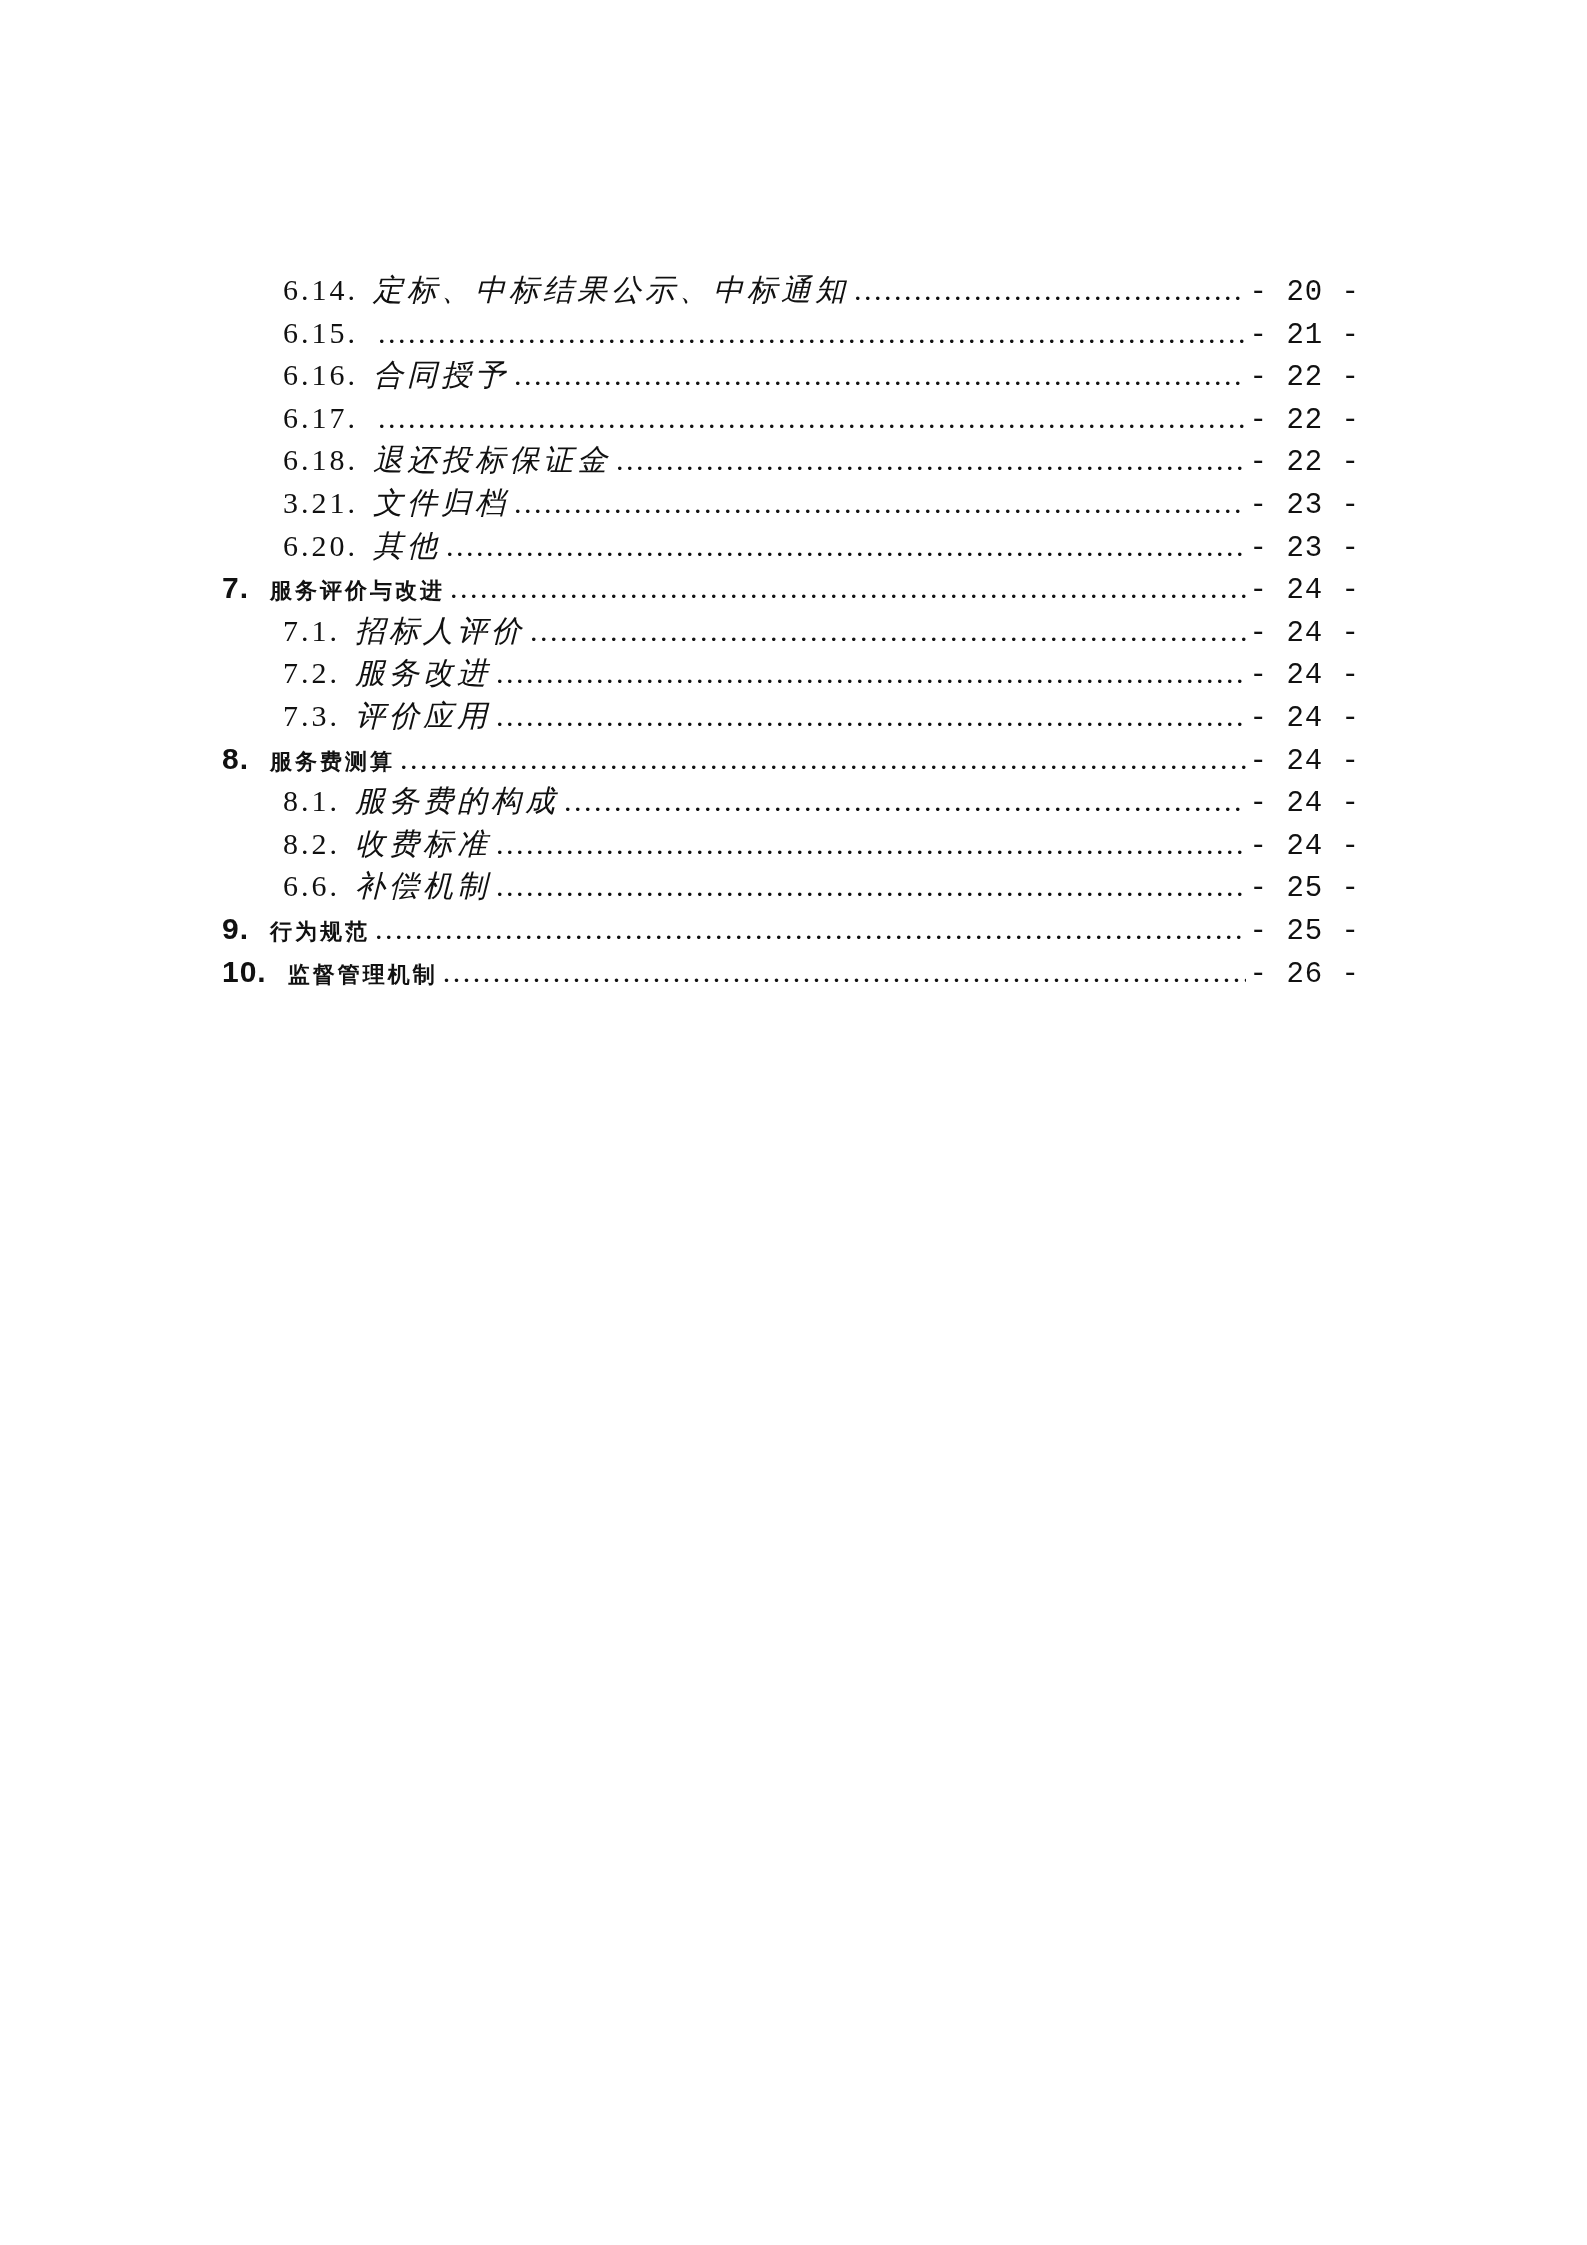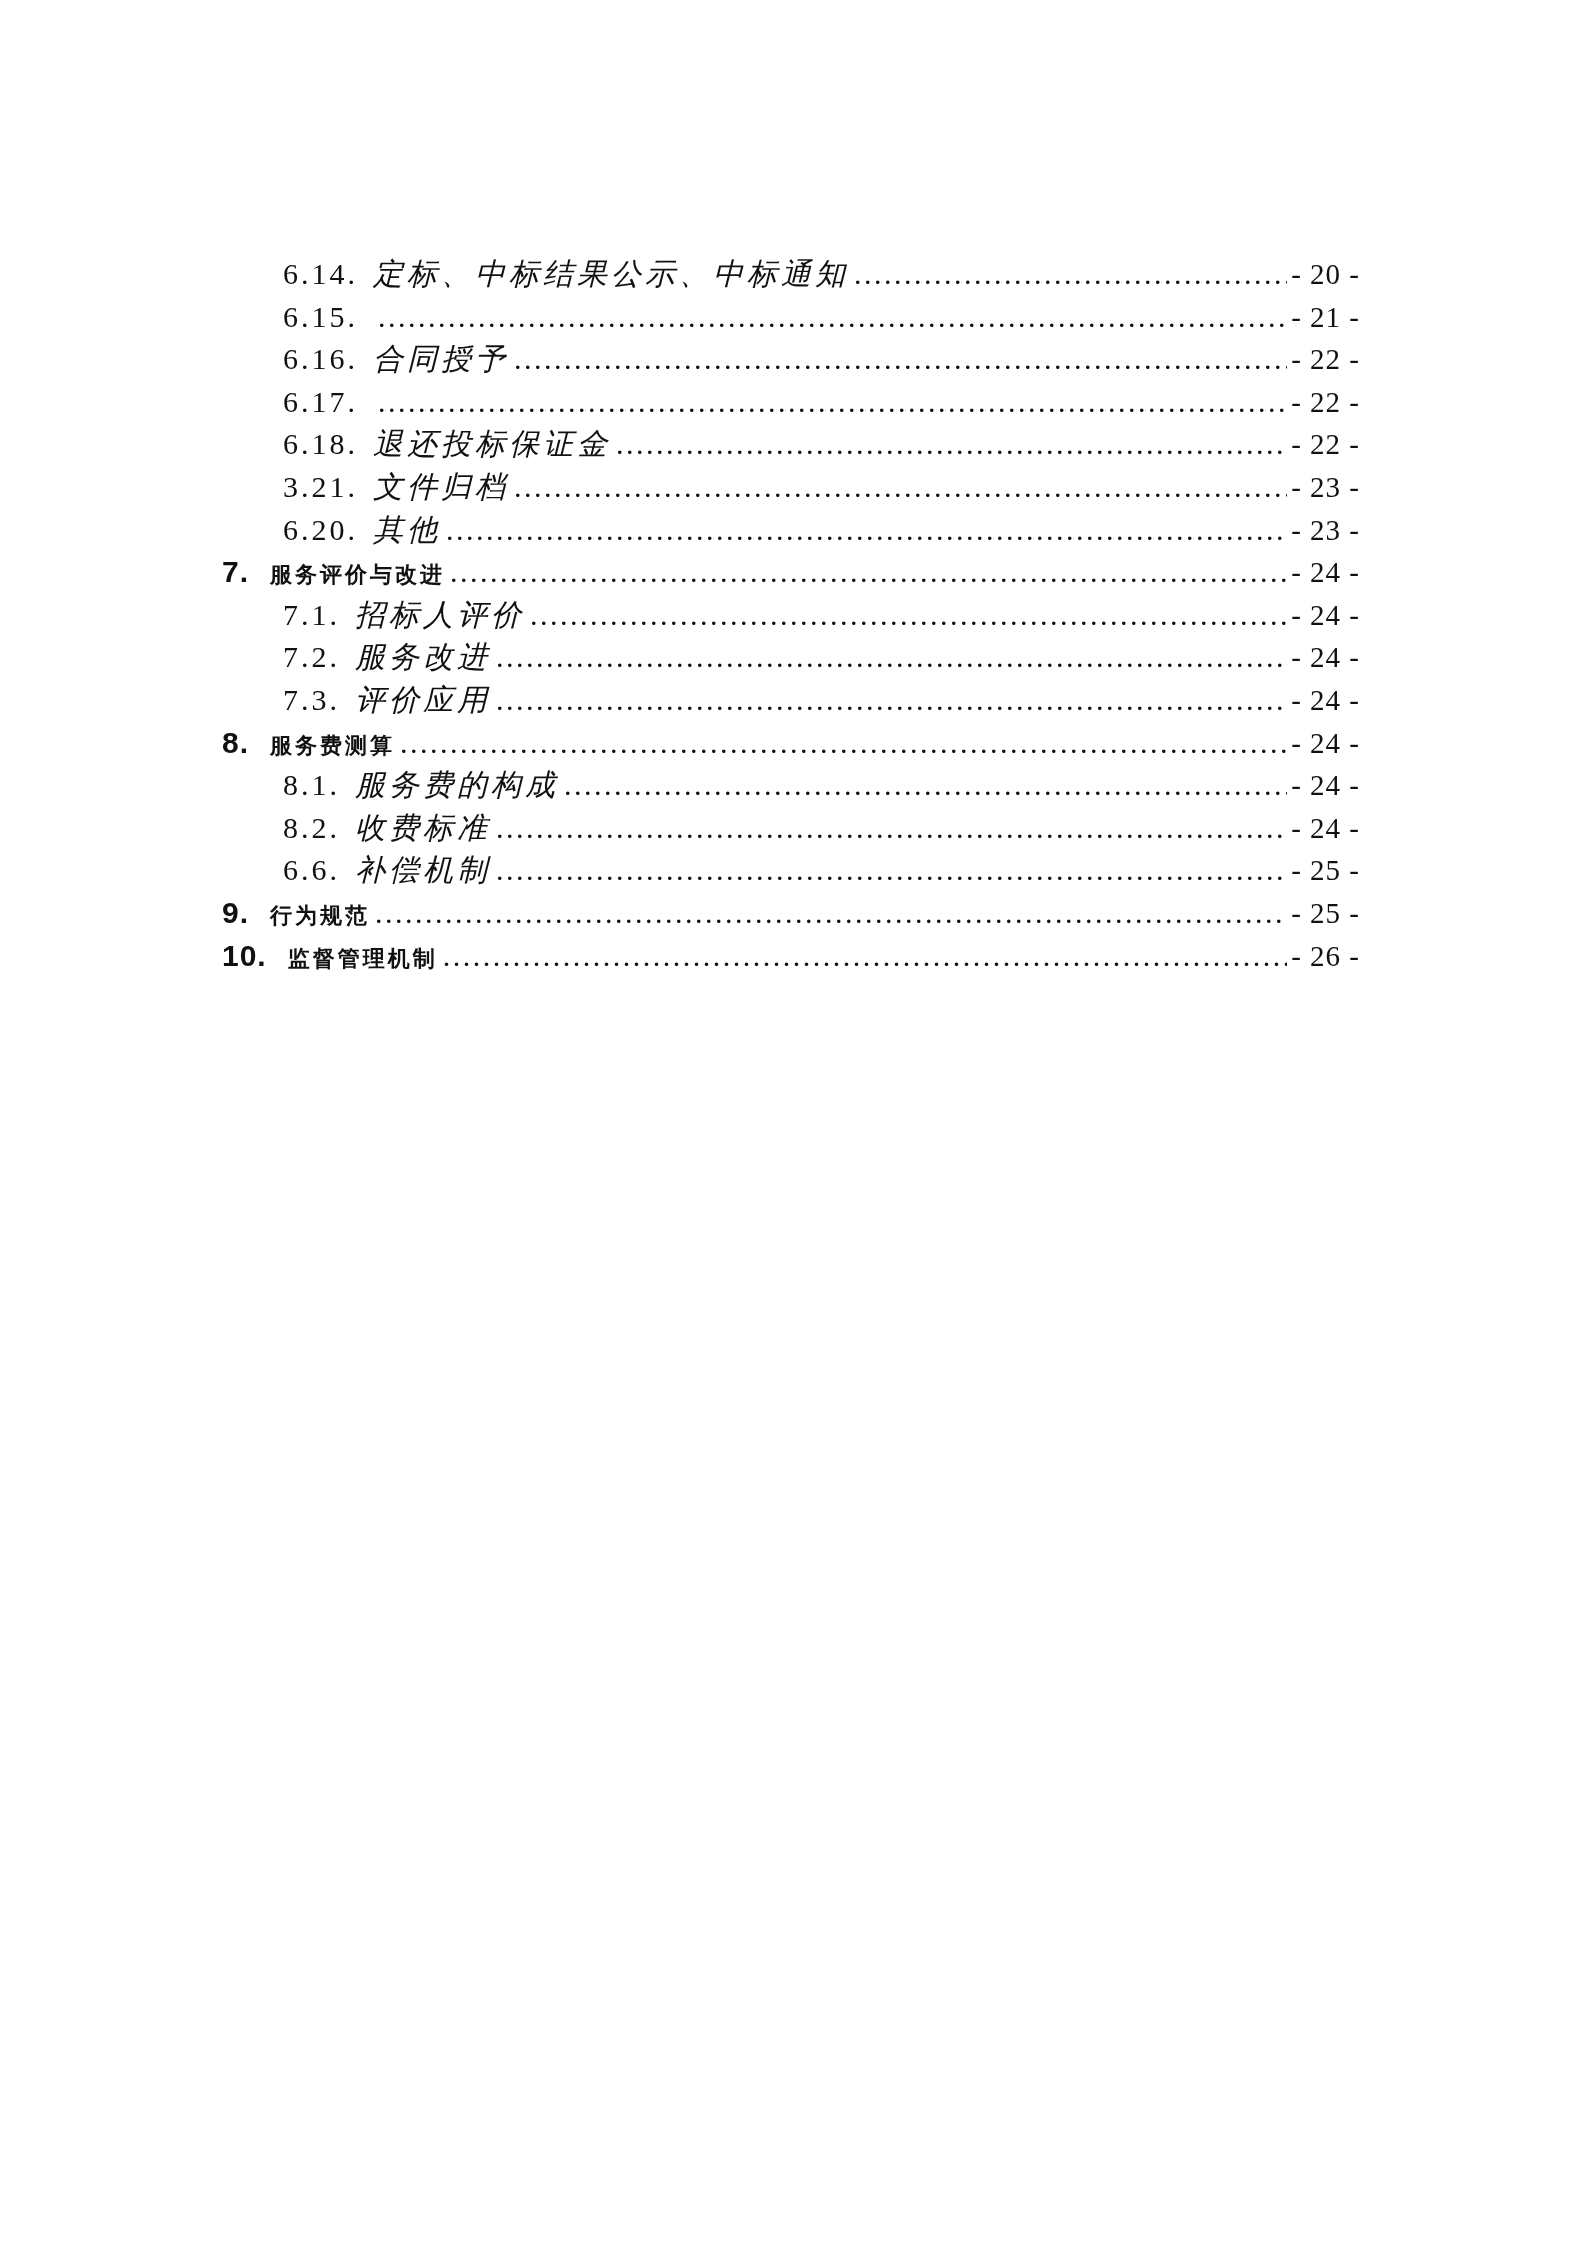--- a/index.html
+++ b/index.html
@@ -12,20 +12,21 @@
     height: 2245px;
     position: relative;
     overflow: hidden;
     color: #111111;
     font-family: "Liberation Serif", serif;
   }
   .page {
     position: absolute;
     inset: 0;
     background: #ffffff;
+    margin-top: 16px;
   }
   .toc {
     position: absolute;
     left: 222px;
     top: 253px;
     width: 1138px;
   }
   .toc-row {
     display: flex;
     align-items: baseline;
@@ -73,21 +74,21 @@
     font-family: "Liberation Serif", serif;
     font-weight: normal;
     font-size: 30px;
     letter-spacing: 2.5px;
     margin-left: 5px;
     margin-right: 4px;
     min-width: 0;
   }
   .pagenum {
     flex: 0 0 auto;
-    font-family: Liberation Serif, serif;
+    font-family: Liberation Mono, monospace;
     font-weight: normal;
     font-size: 29px;
     letter-spacing: 1px;
     text-align: right;
   }
 </style>
 </head>
 <body>
 
 <div class="page">

